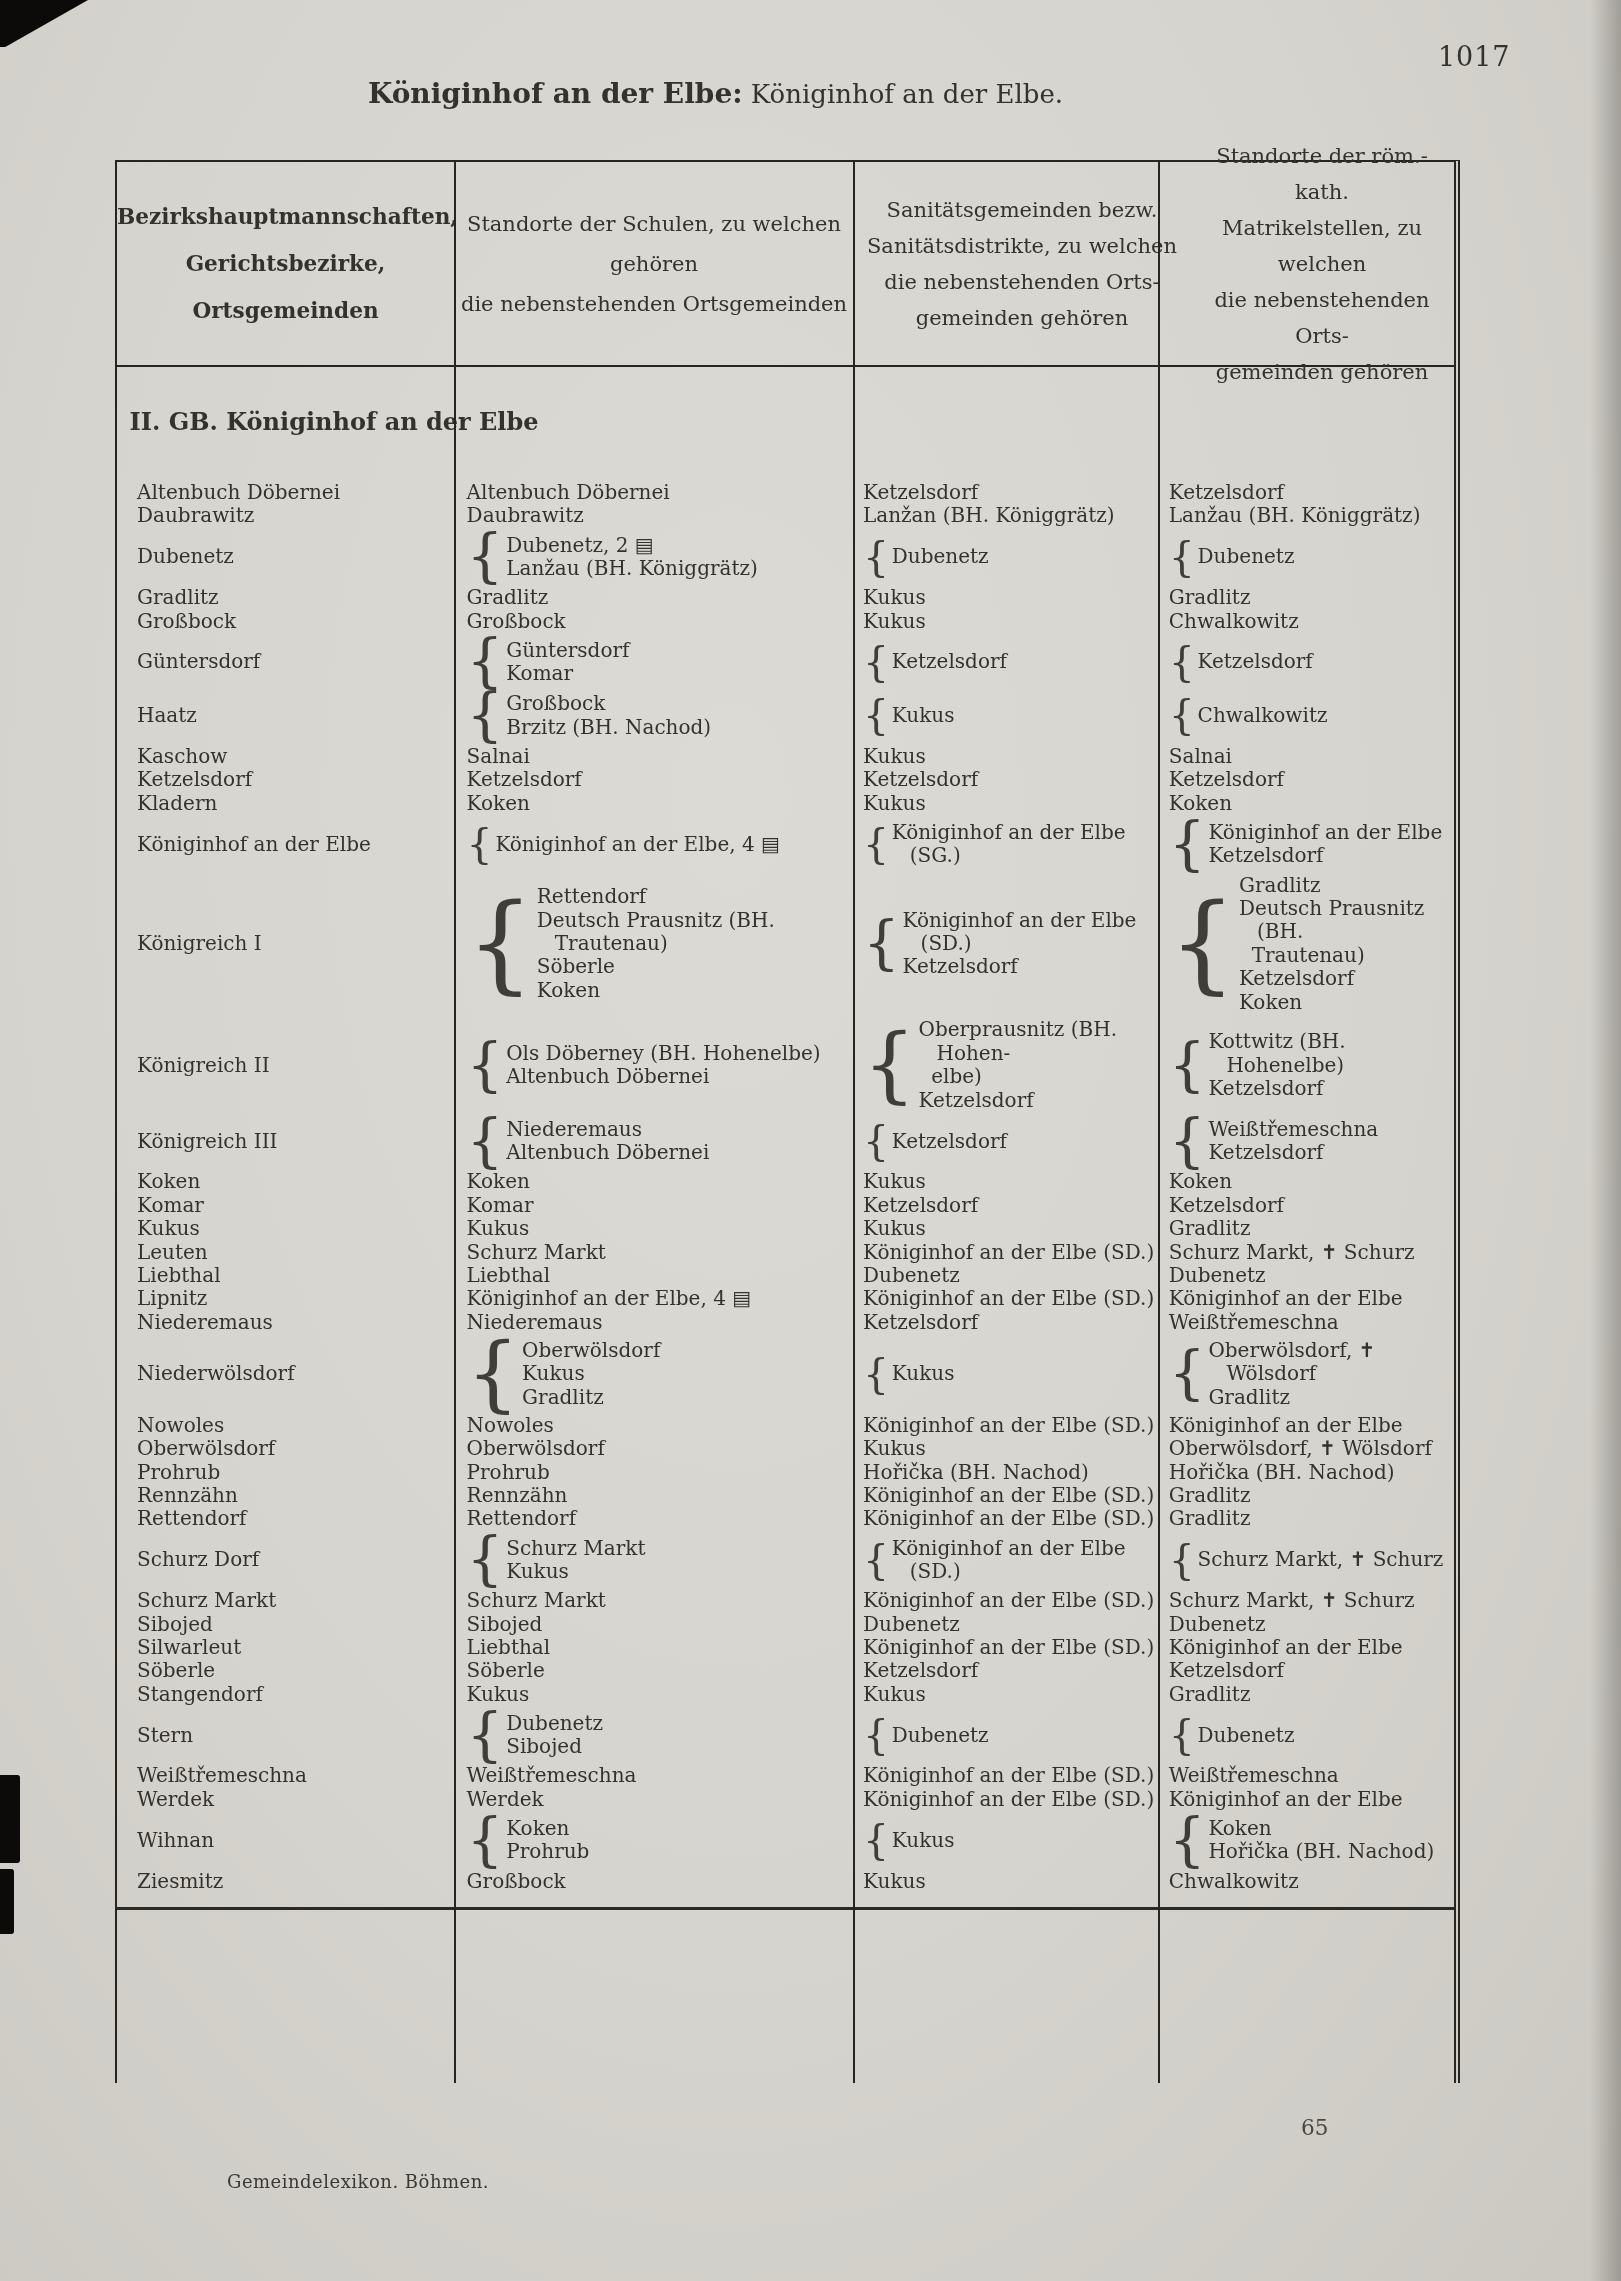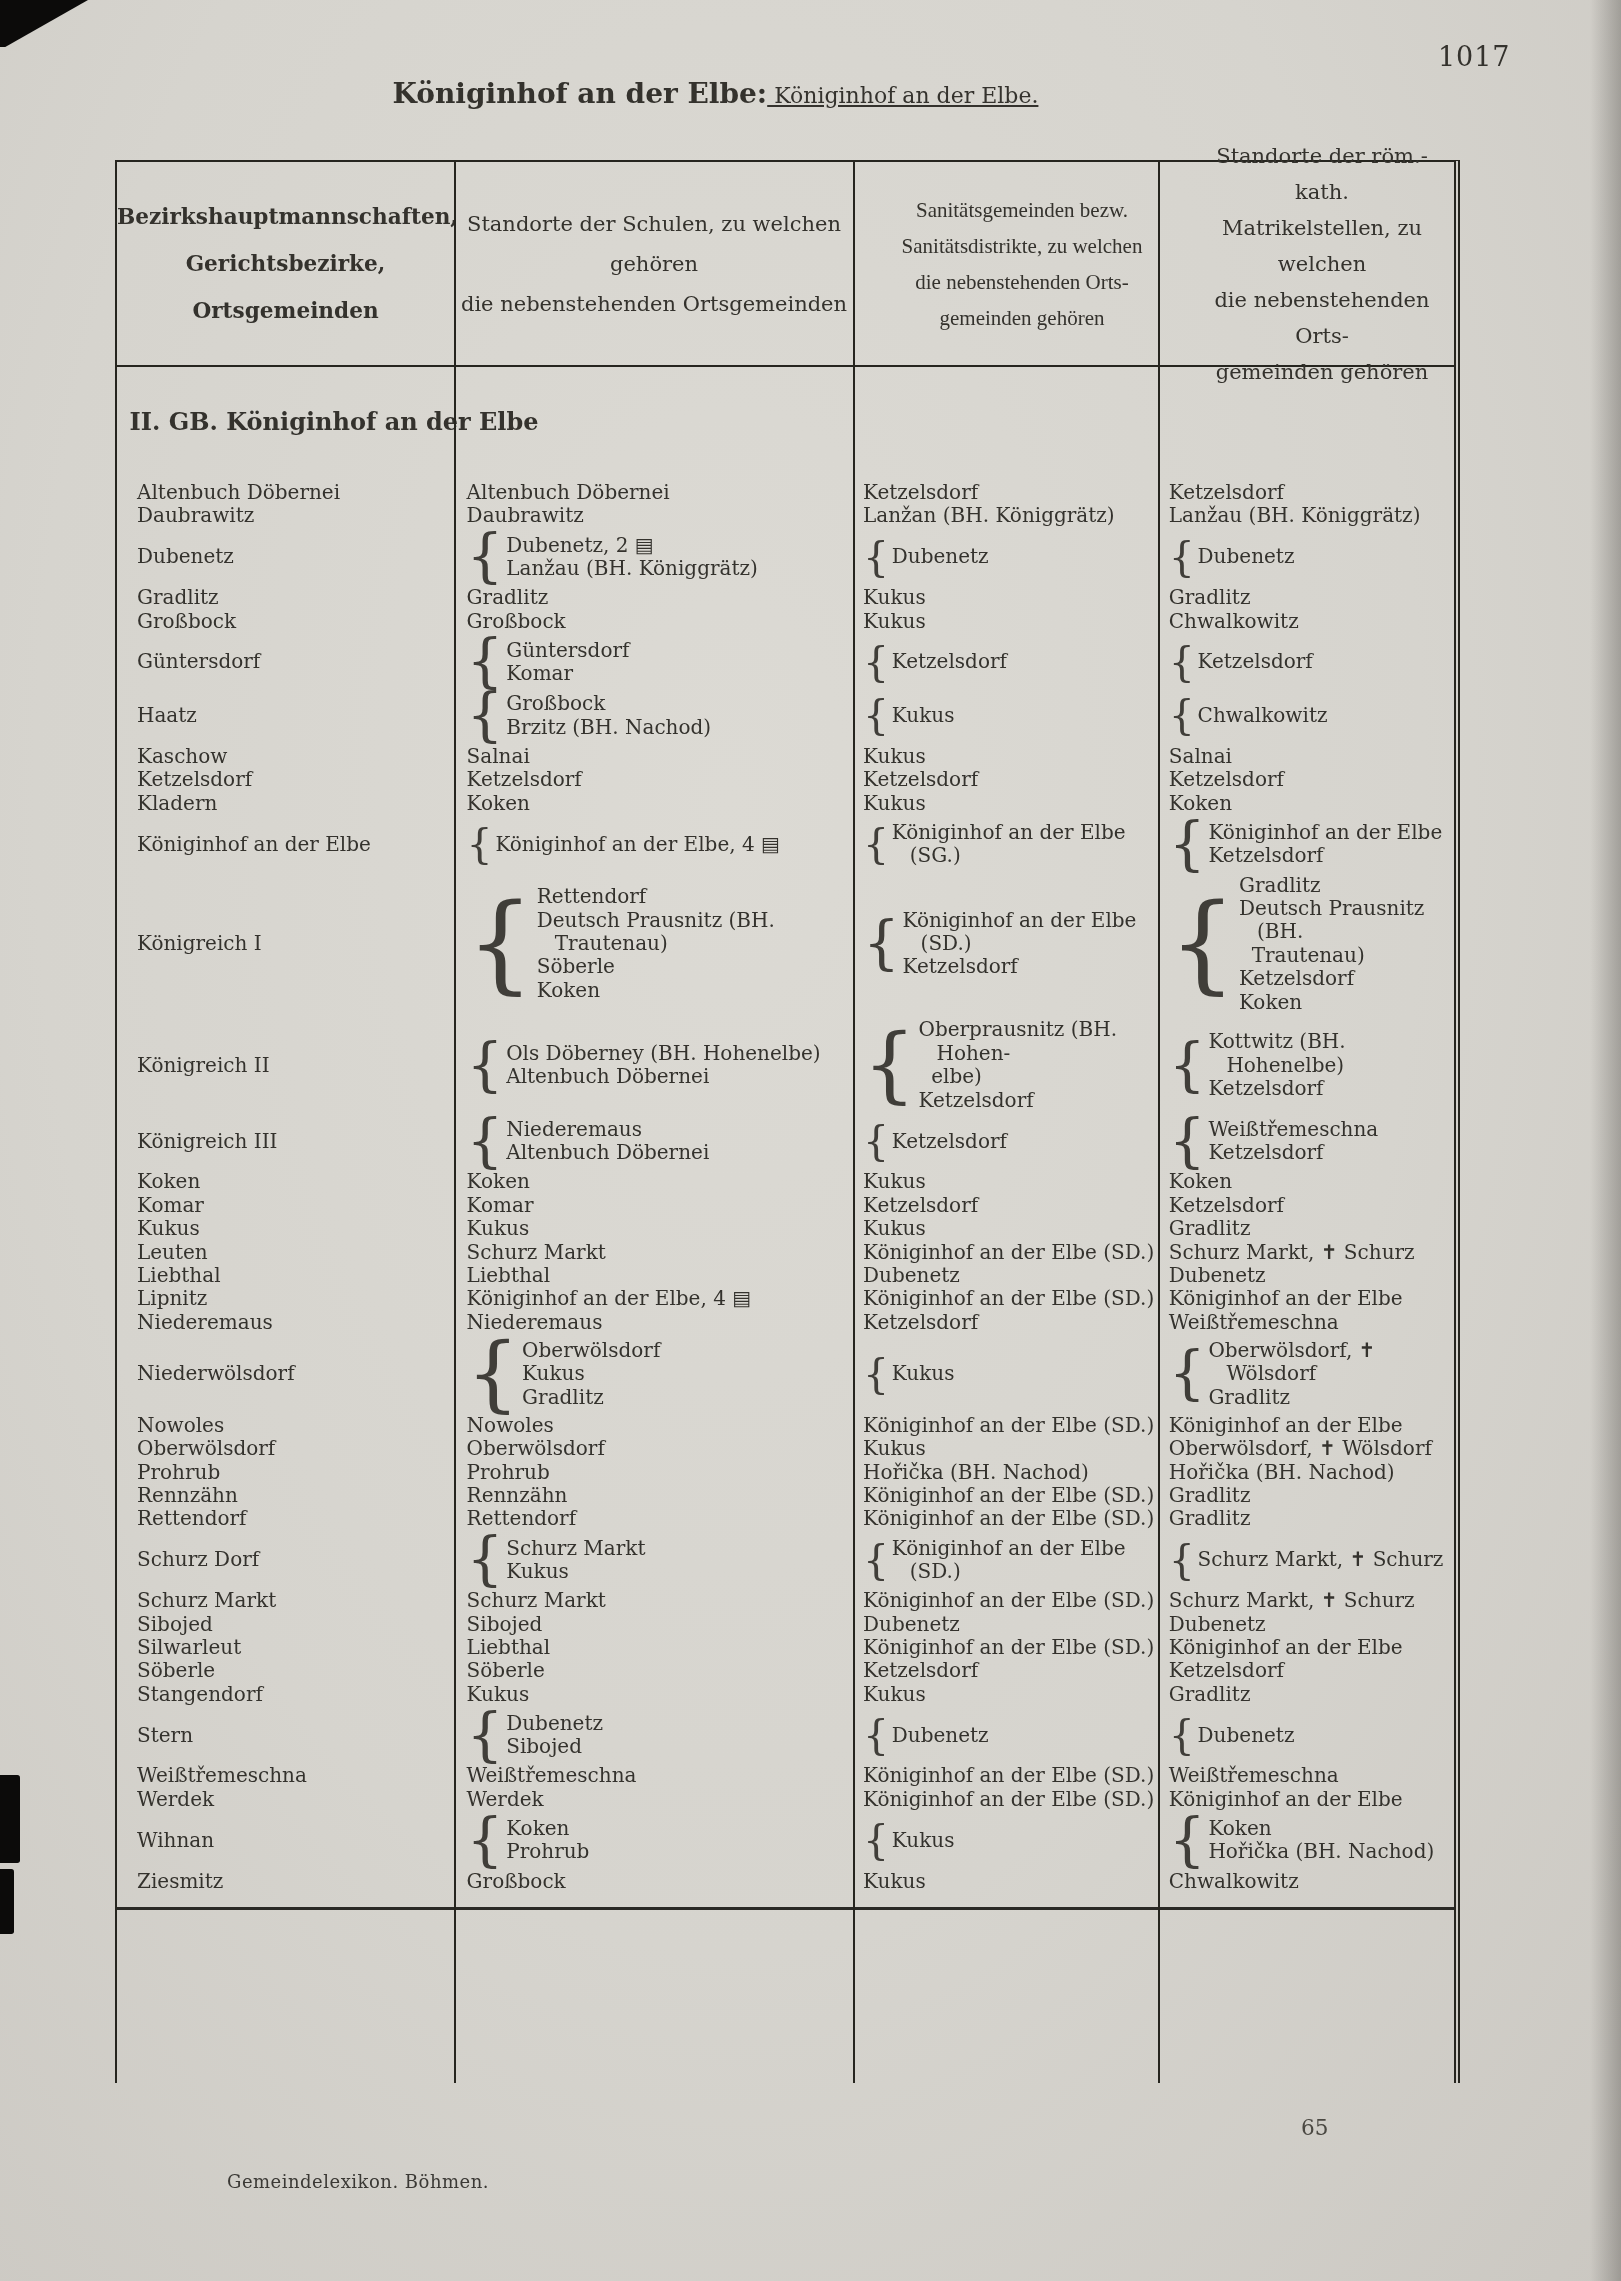--- a/index.html
+++ b/index.html
@@ -9,33 +9,33 @@
   
   .artifact{position:absolute;background:#0c0b0a;}
   .corner{left:0;top:0;width:88px;height:47px;clip-path:polygon(0 0,100% 0,6% 100%,0 100%);}
   .bar1{left:0;top:1775px;width:20px;height:88px;border-radius:0 2.7px 2.7px 0;}
   .bar2{left:0;top:1869px;width:13.5px;height:65px;border-radius:0 2.7px 2.7px 0;}
   .edge-shade{position:absolute;right:0;top:0;width:31px;height:100%;
         background:linear-gradient(to right, rgba(0,0,0,0), rgba(50,47,43,0.30));}
   
   .title{position:absolute;left:342px;top:77px;width:747px;text-align:center;}
   .title .tb{font-weight:bold;font-size:28px;}
-  .title .tr{font-size:22px;text-decoration:underline;}
+  .title .tr{font-size:26px;}
   .pagenum{position:absolute;left:1438px;top:41px;font-size:27px;letter-spacing:0.9px;}
   
   .gtable{position:absolute;left:115px;top:160px;width:1345px;height:1923px;box-sizing:border-box;
         border-top:2.7px solid #26251f;border-left:2.7px solid #26251f;border-right:6.3px double #26251f;
         display:flex;flex-direction:column;}
   .vline{position:absolute;top:0;bottom:0;width:1.8px;background:#26251f;}
   .v1{left:337px}.v2{left:736px}.v3{left:1041px}
   .thead{display:flex;height:203px;border-bottom:2.7px solid #26251f;align-items:center;flex:none;}
   .th{box-sizing:border-box;text-align:center;font-size:21px;line-height:40px;}
   .th.c1{width:337px;font-weight:bold;font-size:21.6px;line-height:47px;}
   .th.c2{width:400px;}
-  .th.c3{width:336px;line-height:36px;font-family:Liberation Serif, serif;}
+  .th.c3{width:336px;line-height:36px;}
   .th.c4{flex:1;line-height:36px;}
   .section-title{margin:40px 0 0 12.6px;font-weight:bold;font-size:24px;flex:none;}
   .rows{margin-top:45px;flex:none;}
   .row{display:flex;align-items:center;}
   .row.sp{margin:4.5px 0;}
   .cell{box-sizing:border-box;display:flex;align-items:center;}
   .cell.c1{width:337px;padding-left:20px;}
   .cell.c2{width:400px;padding-left:12.6px;}
   .cell.c3{width:304px;padding-left:9px;}
   .cell.c4{flex:1;padding-left:10.8px;padding-right:5.4px;}

